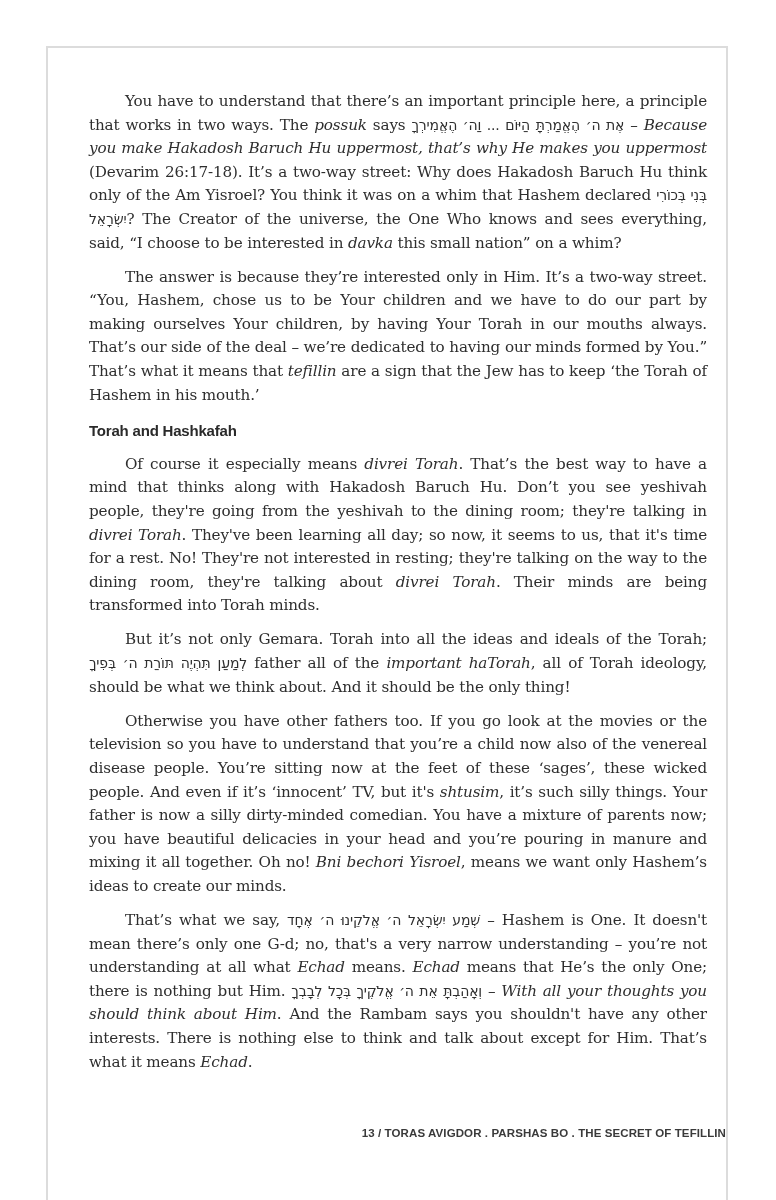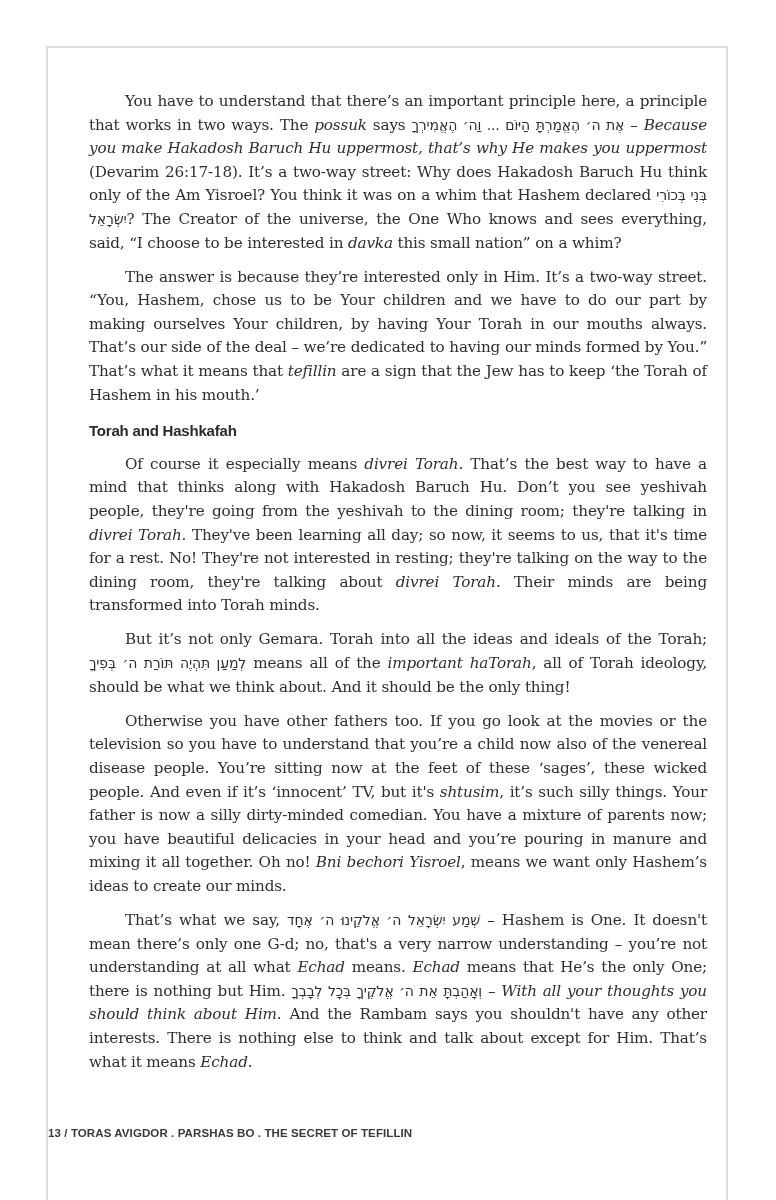--- a/index.html
+++ b/index.html
@@ -55,35 +55,35 @@
       font-size: 15px;
       margin: 12px 0 10px 0;
       color: #2a2a2a;
       letter-spacing: -0.2px;
     }
     .footer {
       position: absolute;
       left: 0;
       right: 0;
       top: 1079px;
-      text-align: left;
+      text-align: right;
       font-family: "Liberation Sans", "DejaVu Sans", sans-serif;
       font-weight: bold;
       font-size: 11.5px;
       color: #3a3a3a;
       letter-spacing: 0.1px;
     }
   </style>
 </head>
 <body>
 
 <div class="page">
   <div class="content">
     <p class="para"><span>You have to understand that there’s an important principle here, a principle that works in two ways. The </span><i>possuk</i><span> says </span><span class="heb" dir="rtl" lang="he">אֶת ה׳ הֶאֱמַרְתָּ הַיּוֹם ... וַה׳ הֶאֱמִירְךָ</span><span> – </span><i>Because you make Hakadosh Baruch Hu uppermost, that’s why He makes you uppermost</i><span> (Devarim 26:17-18). It’s a two-way street: Why does Hakadosh Baruch Hu think only of the Am Yisroel? You think it was on a whim that Hashem declared </span><span class="heb" dir="rtl" lang="he">בְּנִי בְּכוֹרִי יִשְׂרָאֵל</span><span>? The Creator of the universe, the One Who knows and sees everything, said, “I choose to be interested in </span><i>davka</i><span> this small nation” on a whim?</span></p>
     <p class="para"><span>The answer is because they’re interested only in Him. It’s a two-way street. “You, Hashem, chose us to be Your children and we have to do our part by making ourselves Your children, by having Your Torah in our mouths always. That’s our side of the deal – we’re dedicated to having our minds formed by You.” That’s what it means that </span><i>tefillin</i><span> are a sign that the Jew has to keep ‘the Torah of Hashem in his mouth.’</span></p>
     <div class="heading">Torah and Hashkafah</div>
     <p class="para"><span>Of course it especially means </span><i>divrei Torah</i><span>. That’s the best way to have a mind that thinks along with Hakadosh Baruch Hu. Don’t you see yeshivah people, they're going from the yeshivah to the dining room; they're talking in </span><i>divrei Torah</i><span>. They've been learning all day; so now, it seems to us, that it's time for a rest. No! They're not interested in resting; they're talking on the way to the dining room, they're talking about </span><i>divrei Torah</i><span>. Their minds are being transformed into Torah minds.</span></p>
-    <p class="para"><span>But it’s not only Gemara. Torah into all the ideas and ideals of the Torah; </span><span class="heb" dir="rtl" lang="he">לְמַעַן תִּהְיֶה תּוֹרַת ה׳ בְּפִיךָ</span><span> means all of the </span><i>important haTorah</i><span>, all of Torah ideology, should be what we think about. And it should be the only thing!</span></p>
+    <p class="para"><span>But it’s not only Gemara. Torah into all the ideas and ideals of the Torah; </span><span class="heb" dir="rtl" lang="he">לְמַעַן תִּהְיֶה תּוֹרַת ה׳ בְּפִיךָ</span><span> father all of the </span><i>important haTorah</i><span>, all of Torah ideology, should be what we think about. And it should be the only thing!</span></p>
     <p class="para"><span>Otherwise you have other fathers too. If you go look at the movies or the television so you have to understand that you’re a child now also of the venereal disease people. You’re sitting now at the feet of these ‘sages’, these wicked people. And even if it’s ‘innocent’ TV, but it's </span><i>shtusim</i><span>, it’s such silly things. Your father is now a silly dirty-minded comedian. You have a mixture of parents now; you have beautiful delicacies in your head and you’re pouring in manure and mixing it all together. Oh no! </span><i>Bni bechori Yisroel</i><span>, means we want only Hashem’s ideas to create our minds.</span></p>
     <p class="para"><span>That’s what we say, </span><span class="heb" dir="rtl" lang="he">שְׁמַע יִשְׂרָאֵל ה׳ אֱלֹקֵינוּ ה׳ אֶחָד</span><span> – Hashem is One. It doesn't mean there’s only one G-d; no, that's a very narrow understanding – you’re not understanding at all what </span><i>Echad</i><span> means. </span><i>Echad</i><span> means that He’s the only One; there is nothing but Him. </span><span class="heb" dir="rtl" lang="he">וְאָהַבְתָּ אֵת ה׳ אֱלֹקֶיךָ בְּכָל לְבָבְךָ</span><span> – </span><i>With all your thoughts you should think about Him</i><span>. And the Rambam says you shouldn't have any other interests. There is nothing else to think and talk about except for Him. That’s what it means </span><i>Echad</i><span>.</span></p>
   </div>
   <div class="footer">13 / TORAS AVIGDOR . PARSHAS BO . THE SECRET OF TEFILLIN</div>
 </div>
 
 </body></html>

